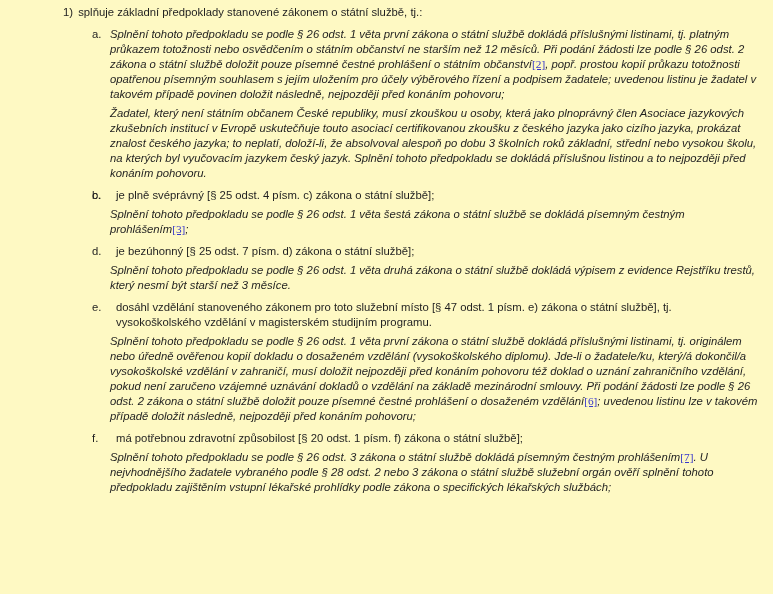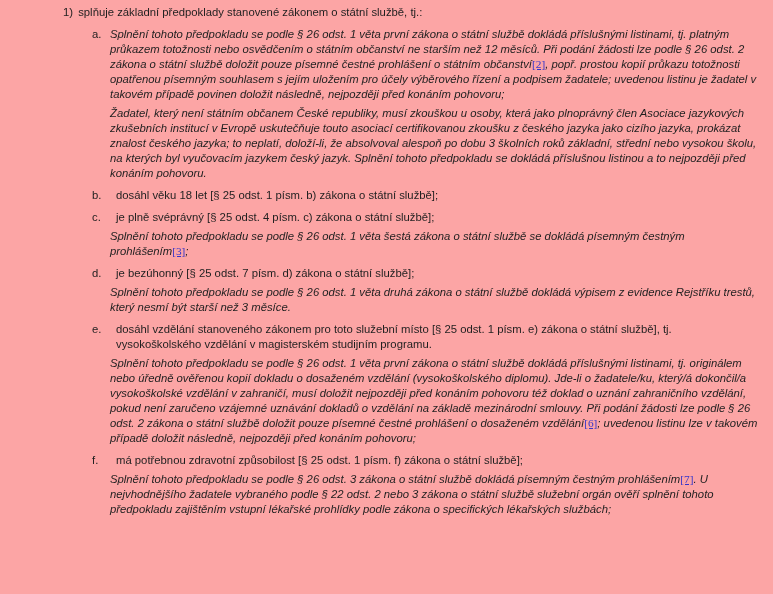--- a/index.html
+++ b/index.html
@@ -1,21 +1,21 @@
 <!DOCTYPE html>
 <html lang="cs"><head>
 <meta charset="utf-8">
 <style>
   html, body { margin: 0; padding: 0; background: #ffffff; }
   .page {
     position: relative;
     width: 773px;
     height: 594px;
     overflow: hidden;
-    background: #fca5a5;
+    background: #fef9c3;
     color: #1f1f1f;
     font-family: "Liberation Sans", sans-serif;
     font-size: 11.3px;
     line-height: 15px;
     box-sizing: border-box;
     padding-top: 5px;
   }
   .intro {
     margin: 0 16px 5px 63px;
   }
@@ -53,40 +53,39 @@
   </div>
 
   <div class="item">
     <span class="marker">a.</span>
   </div>
   <p class="note"><span>Splnění tohoto předpokladu se podle § 26 odst. 1 věta první zákona o státní službě dokládá příslušnými listinami, tj. platným průkazem totožnosti nebo osvědčením o státním občanství ne starším než 12 měsíců. Při podání žádosti lze podle § 26 odst. 2 zákona o státní službě doložit pouze písemné čestné prohlášení o státním občanství</span><a class="fn">[2]</a><span>, popř. prostou kopií průkazu totožnosti opatřenou písemným souhlasem s jejím uložením pro účely výběrového řízení a podpisem žadatele; uvedenou listinu je žadatel v takovém případě povinen doložit následně, nejpozději před konáním pohovoru;</span></p>
   <p class="note"><span>Žadatel, který není státním občanem České republiky, musí zkouškou u osoby, která jako plnoprávný člen Asociace jazykových zkušebních institucí v Evropě uskutečňuje touto asociací certifikovanou zkoušku z českého jazyka jako cizího jazyka, prokázat znalost českého jazyka; to neplatí, doloží-li, že absolvoval alespoň po dobu 3 školních roků základní, střední nebo vysokou školu, na kterých byl vyučovacím jazykem český jazyk. Splnění tohoto předpokladu se dokládá příslušnou listinou a to nejpozději před konáním pohovoru.</span></p>
 
   <div class="item">
     <span class="marker">b.</span>
-    <span>dosáhl věku 18 let [§ 25 odst. 1 písm. b) zákona o státní službě];</span>
   </div>
 
   <div class="item">
     <span class="marker">c.</span>
     <span>je plně svéprávný [§ 25 odst. 4 písm. c) zákona o státní službě];</span>
   </div>
   <p class="note"><span>Splnění tohoto předpokladu se podle § 26 odst. 1 věta šestá zákona o státní službě se dokládá písemným čestným prohlášením</span><a class="fn">[3]</a><span>;</span></p>
 
   <div class="item">
     <span class="marker">d.</span>
     <span>je bezúhonný [§ 25 odst. 7 písm. d) zákona o státní službě];</span>
   </div>
   <p class="note"><span>Splnění tohoto předpokladu se podle § 26 odst. 1 věta druhá zákona o státní službě dokládá výpisem z evidence Rejstříku trestů, který nesmí být starší než 3 měsíce.</span></p>
 
   <div class="item">
     <span class="marker">e.</span>
-    <span>dosáhl vzdělání stanoveného zákonem pro toto služební místo [§ 25 odst. 1 písm. e) zákona o státní službě], tj. vysokoškolského vzdělání v magisterském studijním programu.</span>
+    <span>dosáhl vzdělání stanoveného zákonem pro toto služební místo [§ 47 odst. 1 písm. e) zákona o státní službě], tj. vysokoškolského vzdělání v magisterském studijním programu.</span>
   </div>
   <p class="note"><span>Splnění tohoto předpokladu se podle § 26 odst. 1 věta první zákona o státní službě dokládá příslušnými listinami, tj. originálem nebo úředně ověřenou kopií dokladu o dosaženém vzdělání (vysokoškolského diplomu). Jde-li o žadatele/ku, který/á dokončil/a vysokoškolské vzdělání v zahraničí, musí doložit nejpozději před konáním pohovoru též doklad o uznání zahraničního vzdělání, pokud není zaručeno vzájemné uznávání dokladů o vzdělání na základě mezinárodní smlouvy. Při podání žádosti lze podle § 26 odst. 2 zákona o státní službě doložit pouze písemné čestné prohlášení o dosaženém vzdělání</span><a class="fn">[6]</a><span>; uvedenou listinu lze v takovém případě doložit následně, nejpozději před konáním pohovoru;</span></p>
 
   <div class="item">
     <span class="marker">f.</span>
-    <span>má potřebnou zdravotní způsobilost [§ 25 odst. 1 písm. f) zákona o státní službě];</span>
+    <span>má potřebnou zdravotní způsobilost [§ 20 odst. 1 písm. f) zákona o státní službě];</span>
   </div>
-  <p class="note"><span>Splnění tohoto předpokladu se podle § 26 odst. 3 zákona o státní službě dokládá písemným čestným prohlášením</span><a class="fn">[7]</a><span>. U nejvhodnějšího žadatele vybraného podle § 22 odst. 2 nebo 3 zákona o státní službě služební orgán ověří splnění tohoto předpokladu zajištěním vstupní lékařské prohlídky podle zákona o specifických lékařských službách;</span></p>
+  <p class="note"><span>Splnění tohoto předpokladu se podle § 26 odst. 3 zákona o státní službě dokládá písemným čestným prohlášením</span><a class="fn">[7]</a><span>. U nejvhodnějšího žadatele vybraného podle § 28 odst. 2 nebo 3 zákona o státní službě služební orgán ověří splnění tohoto předpokladu zajištěním vstupní lékařské prohlídky podle zákona o specifických lékařských službách;</span></p>
 
 </div>
 
 </body></html>

